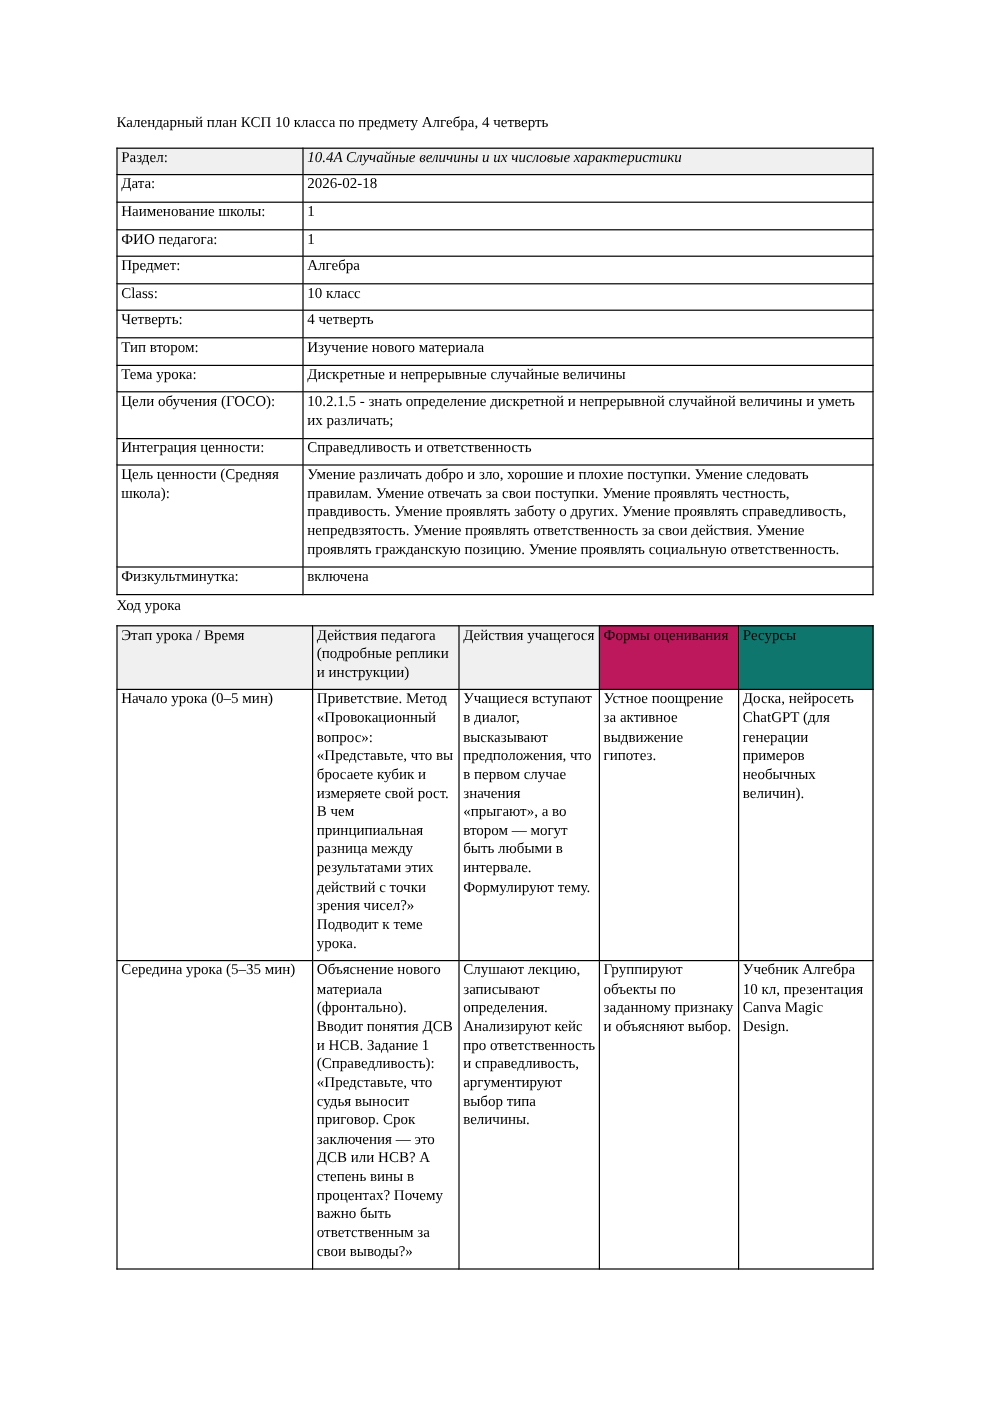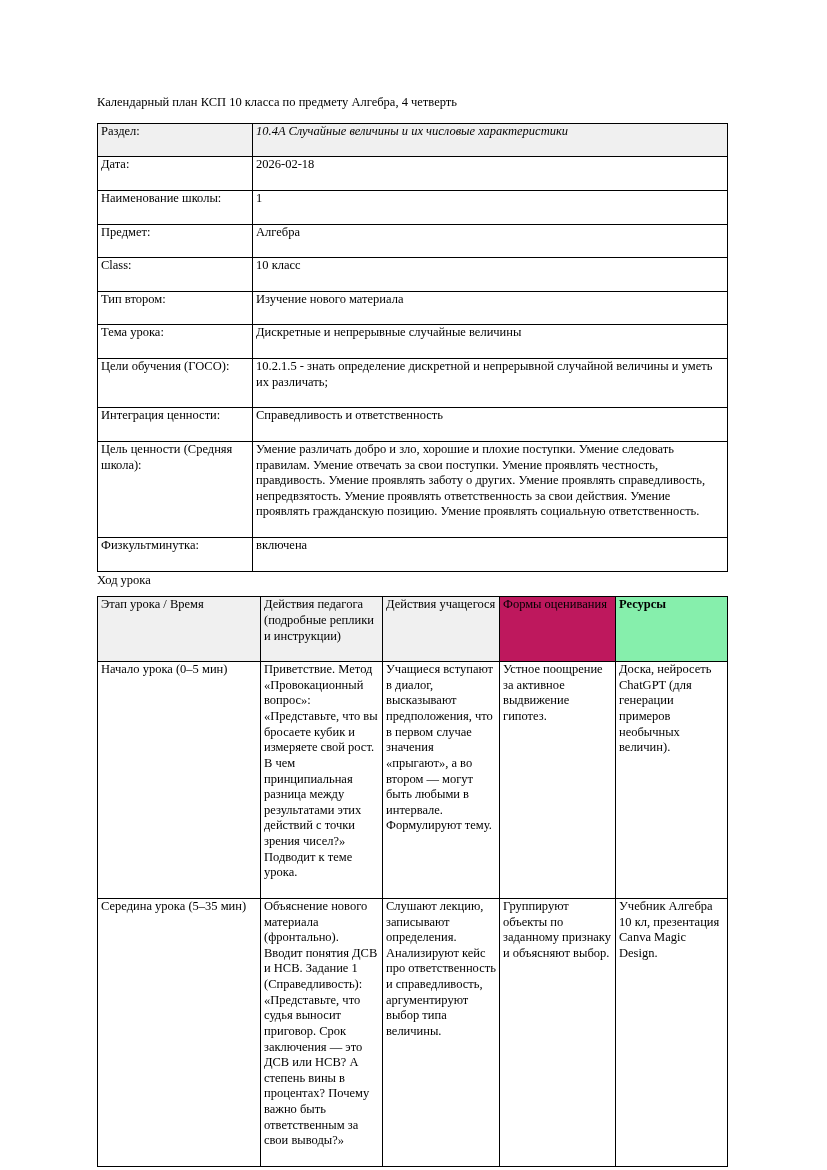--- a/index.html
+++ b/index.html
@@ -26,21 +26,21 @@
   table {
     border-collapse: collapse;
     table-layout: fixed;
     width: 630px;
   }
   td, th {
     border: 1px solid #000000;
     vertical-align: top;
     text-align: left;
     font-weight: normal;
-    padding: 0 3px 17px 3px;
+    padding: 0 3px 6px 3px;
     word-wrap: break-word;
   }
   .section-heading {
     margin: 1px 0 8px 0;
   }
 </style>
 </head>
 <body>
 
 <div class="content">
@@ -59,26 +59,34 @@
       </tr>
       <tr>
         <td>Дата:</td>
         <td>2026-02-18</td>
       </tr>
       <tr>
         <td>Наименование школы:</td>
         <td>1</td>
       </tr>
       <tr>
+        <td>ФИО педагога:</td>
+        <td>1</td>
+      </tr>
+      <tr>
         <td>Предмет:</td>
         <td>Алгебра</td>
       </tr>
       <tr>
         <td>Class:</td>
         <td>10 класс</td>
+      </tr>
+      <tr>
+        <td>Четверть:</td>
+        <td>4 четверть</td>
       </tr>
       <tr>
         <td>Тип втором:</td>
         <td>Изучение нового материала</td>
       </tr>
       <tr>
         <td>Тема урока:</td>
         <td>Дискретные и непрерывные случайные величины</td>
       </tr>
       <tr>
@@ -109,21 +117,21 @@
         <col style="width:117px">
         <col style="width:116px">
         <col style="width:112px">
     </colgroup>
     <thead>
       <tr>
         <th style="background-color: rgb(240, 240, 240);">Этап урока / Время</th>
         <th style="background-color: rgb(240, 240, 240);">Действия педагога (подробные реплики и инструкции)</th>
         <th style="background-color: rgb(240, 240, 240); margin-top: 24px;">Действия учащегося</th>
         <th style="background-color: #be185d;">Формы оценивания</th>
-        <th style="background-color: #86efac; font-weight: bold;">Ресурсы</th>
+        <th style="background-color: #0f766e;">Ресурсы</th>
       </tr>
     </thead>
     <tbody>
       <tr>
         <td>Начало урока (0–5 мин)</td>
         <td>Приветствие. Метод «Провокационный вопрос»: «Представьте, что вы бросаете кубик и измеряете свой рост. В чем принципиальная разница между результатами этих действий с точки зрения чисел?» Подводит к теме урока.</td>
         <td>Учащиеся вступают в диалог, высказывают предположения, что в первом случае значения «прыгают», а во втором — могут быть любыми в интервале. Формулируют тему.</td>
         <td>Устное поощрение за активное выдвижение гипотез.</td>
         <td>Доска, нейросеть ChatGPT (для генерации примеров необычных величин).</td>
       </tr>

